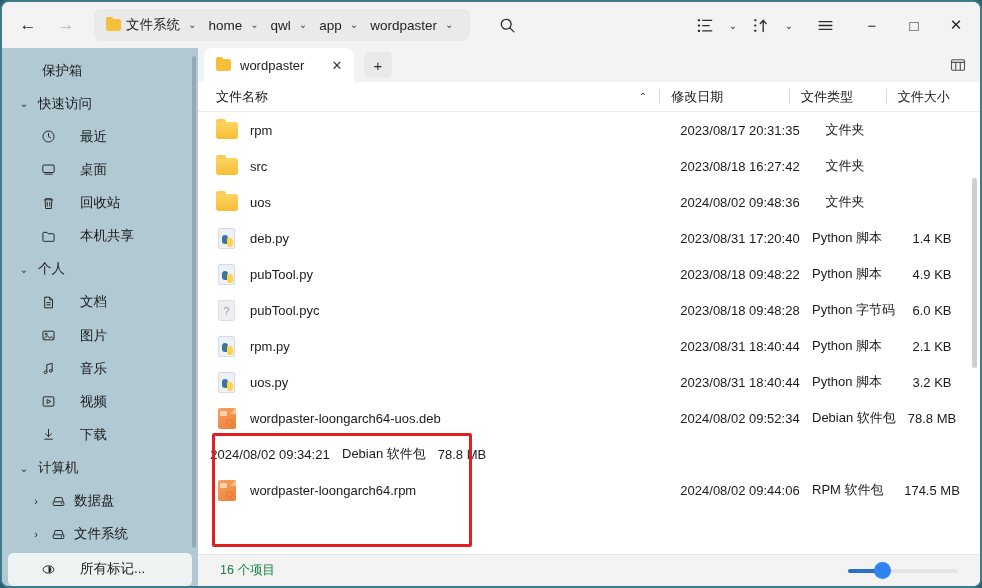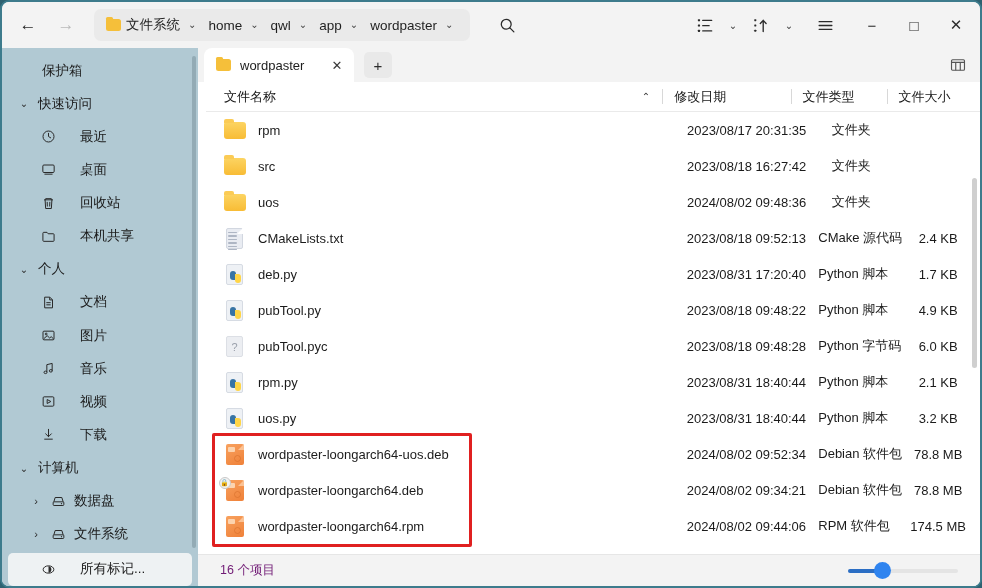--- a/index.html
+++ b/index.html
@@ -176,21 +176,20 @@
     width: 26px; height: 24px;
     display: flex; align-items: center; justify-content: center;
     border-radius: 5px; cursor: pointer;
   }
 
   #filearea {
     flex: 1; min-height: 0;
     background: #ffffff;
     display: flex; flex-direction: column;
     position: relative;
-    padding-left: 8px;
   }
 
   
   #colhead {
     display: flex; align-items: center;
     height: 30px; min-height: 30px;
     font-size: 13px; color: #171717;
     border-bottom: 1px solid #eaeaea;
     position: relative;
   }
@@ -301,21 +300,21 @@
     background: #cfcfcf; border-radius: 3px;
   }
 
   
   #statusbar {
     height: 32px; min-height: 30px;
     background: #f3f3f3;
     border-top: 1px solid #e6e6e6;
     display: flex; align-items: center;
     padding: 0 12px 0 22px;
-    font-size: 12.5px; color: #701a75;
+    font-size: 12.5px; color: #15803d;
   }
   #zoomslider {
     margin-left: auto; margin-right: 10px;
     width: 110px; height: 14px; position: relative;
     display: flex; align-items: center; cursor: pointer;
   }
   .slider-track { position:absolute; left:0; right:0; height:4px;
                   background:#e4e4e4; border-radius:2px; }
   .slider-fill  { position:absolute; left:0; width:33px; height:4px;
                   background:#2b6ec4; border-radius:2px; }
@@ -628,49 +627,30 @@
                 </span>
                 <span>uos</span>
               </span>
               <span class="cell-date">2024/08/02 09:48:36</span>
               <span class="cell-type">文件夹</span>
               <span class="cell-size"></span>
             </div>
             <div class="row">
               <span class="cell-name">
                 <span class="icon-wrap">
-                  <span class="ic-doc"></span>
-                  <span class="doclines">
-                    <i></i>
-                    <i></i>
-                    <i></i>
-                    <i></i>
-                    <i></i>
-                    <i></i>
-                  </span>
-                </span>
-                <span>CMakeLists.txt</span>
-              </span>
-              <span class="cell-date">2023/08/18 09:52:13</span>
-              <span class="cell-type">CMake 源代码</span>
-              <span class="cell-size">2.4 KB</span>
-            </div>
-            <div class="row">
-              <span class="cell-name">
-                <span class="icon-wrap">
                   <span class="ic-py">
                     <span class="py-b"></span>
                     <span class="py-y"></span>
                   </span>
                 </span>
                 <span>deb.py</span>
               </span>
               <span class="cell-date">2023/08/31 17:20:40</span>
               <span class="cell-type">Python 脚本</span>
-              <span class="cell-size">1.7 KB</span>
+              <span class="cell-size">1.4 KB</span>
             </div>
             <div class="row">
               <span class="cell-name">
                 <span class="icon-wrap">
                   <span class="ic-py">
                     <span class="py-b"></span>
                     <span class="py-y"></span>
                   </span>
                 </span>
                 <span>pubTool.py</span>
@@ -726,30 +706,20 @@
                     <span class="pkg-ring"></span>
                   </span>
                 </span>
                 <span>wordpaster-loongarch64-uos.deb</span>
               </span>
               <span class="cell-date">2024/08/02 09:52:34</span>
               <span class="cell-type">Debian 软件包</span>
               <span class="cell-size">78.8 MB</span>
             </div>
             <div class="row">
-              <span class="cell-name">
-                <span class="icon-wrap">
-                  <span class="ic-pkg">
-                    <span class="pkg-tag"></span>
-                    <span class="pkg-ring"></span>
-                  </span>
-                  <span class="pkg-lock">🔒</span>
-                </span>
-                <span>wordpaster-loongarch64.deb</span>
-              </span>
               <span class="cell-date">2024/08/02 09:34:21</span>
               <span class="cell-type">Debian 软件包</span>
               <span class="cell-size">78.8 MB</span>
             </div>
             <div class="row">
               <span class="cell-name">
                 <span class="icon-wrap">
                   <span class="ic-pkg">
                     <span class="pkg-tag"></span>
                     <span class="pkg-ring"></span>

